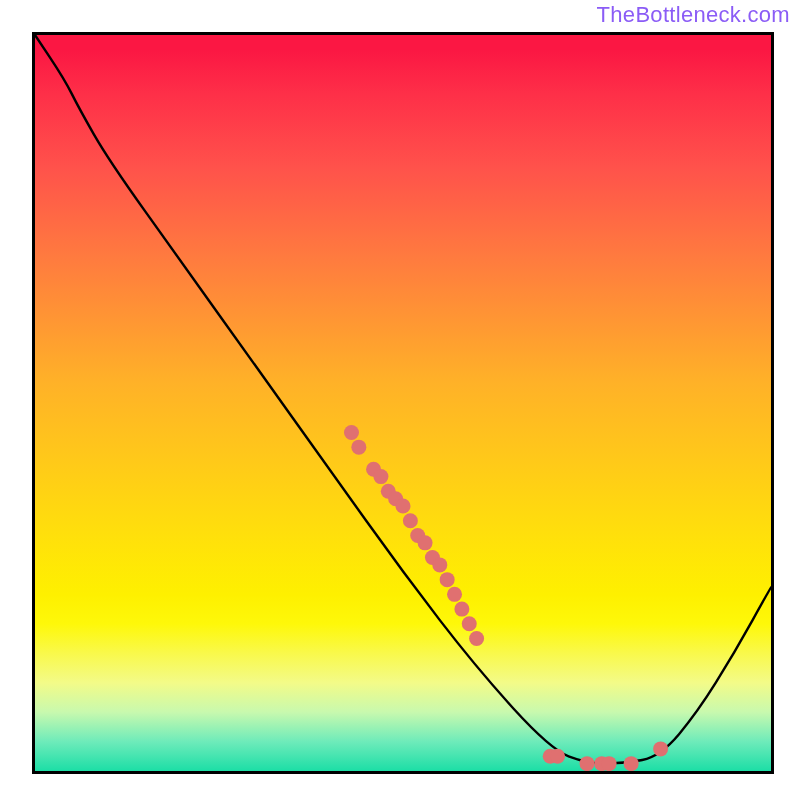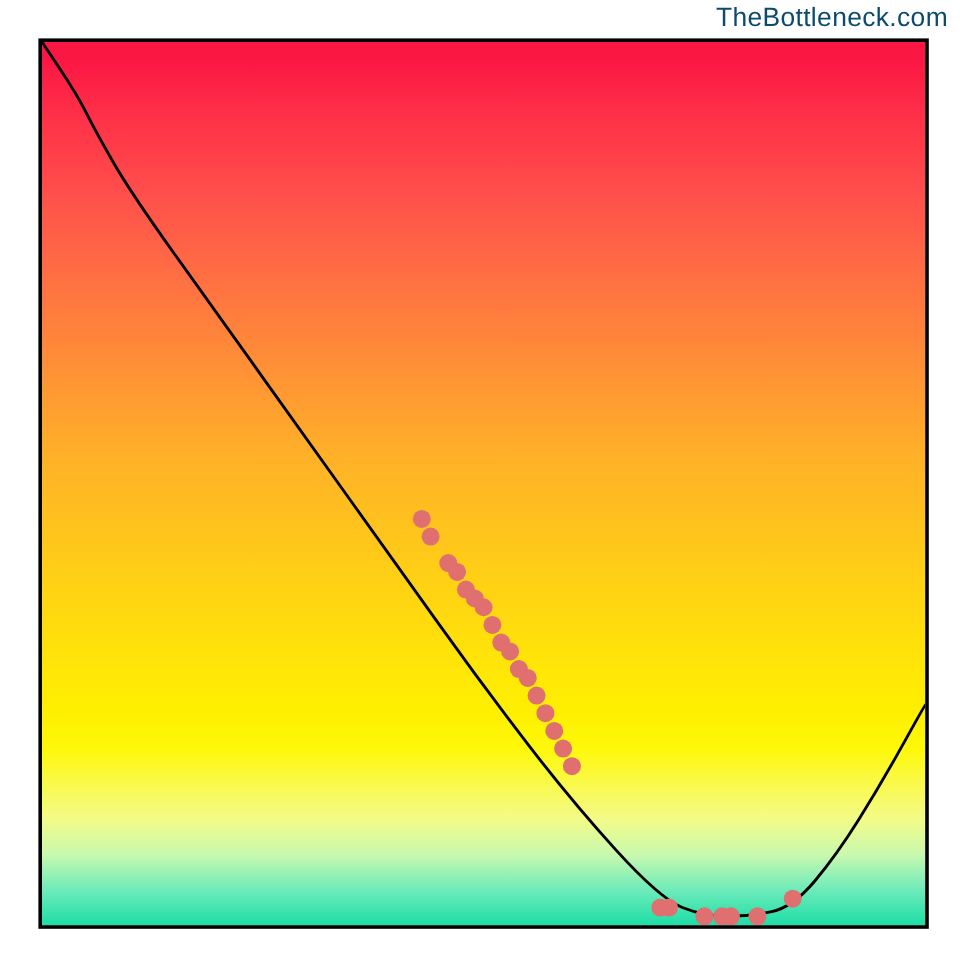--- a/index.html
+++ b/index.html
@@ -13,21 +13,21 @@
   }
   .chart-wrap {
     position: relative;
     width: 800px;
     height: 800px;
   }
   .watermark {
     position: absolute;
     top: 2px;
     right: 10px;
-    color: #0c4a6e;
+    color: #8b5cf6;
     font-size: 22px;
     font-weight: normal;
     letter-spacing: 0.3px;
     z-index: 10;
   }
   .plot-area {
     position: absolute;
     left: 32px;
     top: 32px;
     width: 736px;

